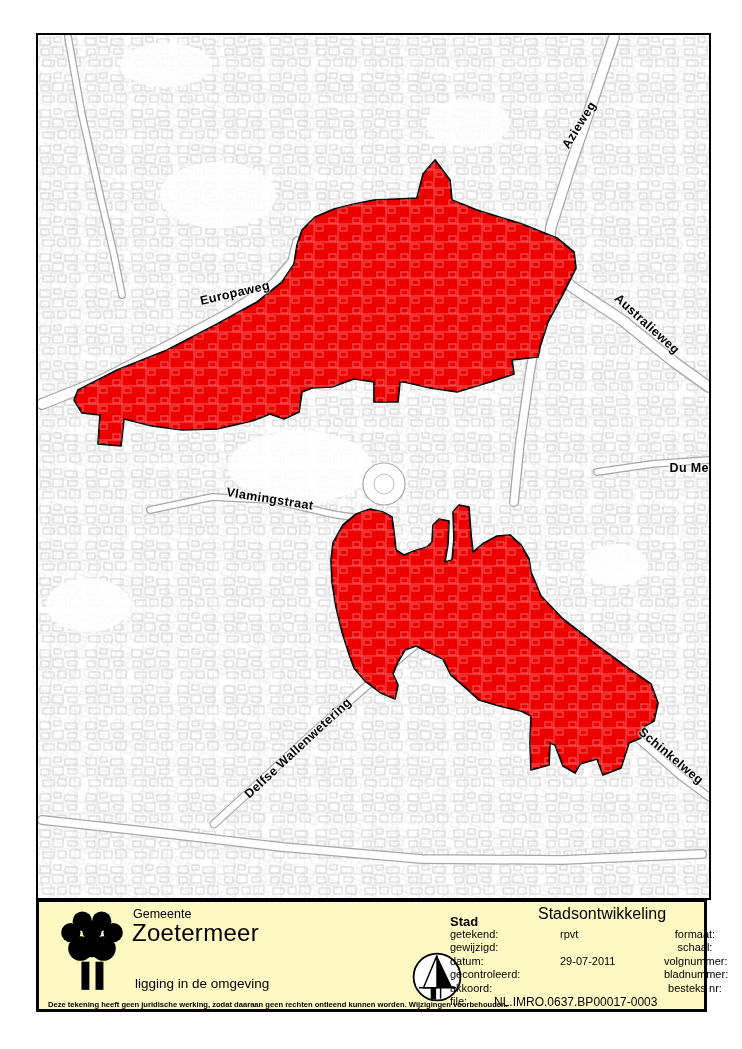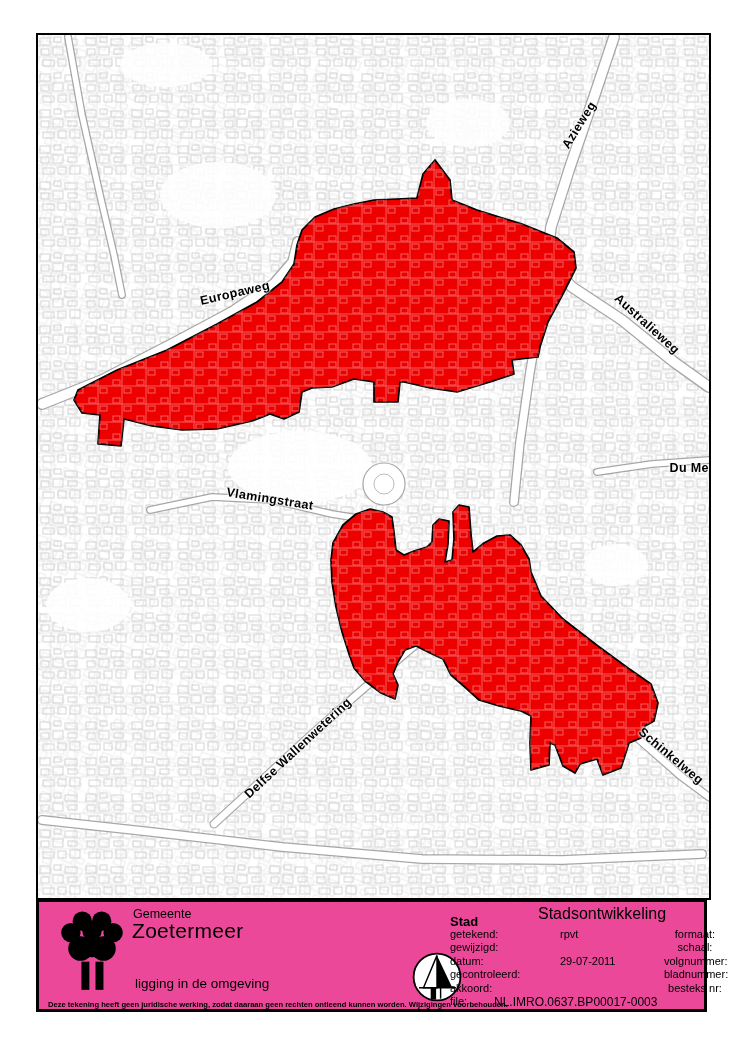--- a/index.html
+++ b/index.html
@@ -15,24 +15,24 @@
   
   .lbl-europaweg{left:197px;top:258px;transform:translate(-50%,-50%) rotate(-13deg);}
   .lbl-azieweg{left:541px;top:90px;transform:translate(-50%,-50%) rotate(-58deg);}
   .lbl-australieweg{left:609px;top:289px;transform:translate(-50%,-50%) rotate(42deg);}
   .lbl-vlamingstraat{left:232px;top:464px;transform:translate(-50%,-50%) rotate(9deg);}
   .lbl-dumeelaan{left:645px;top:433px;transform:translate(-50%,-50%);padding-left:31px;}
   .lbl-delfse{left:260px;top:713px;transform:translate(-50%,-50%) rotate(-43deg);}
   .lbl-schinkelweg{left:633px;top:721px;transform:translate(-50%,-50%) rotate(40deg);}
   
   .title-block{position:absolute;left:36px;top:899px;width:671px;height:113px;
-               border:3px solid #000;box-sizing:border-box;background:#ec4899;}
+               border:3px solid #000;box-sizing:border-box;background:#fef9c3;}
   .logo{position:absolute;left:16px;top:6px;width:74px;height:88px;}
   .t-gemeente{position:absolute;left:94px;top:5px;font-size:12.5px;}
-  .t-municipality{position:absolute;left:93px;top:17px;font-size:21px;letter-spacing:.3px;}
+  .t-municipality{position:absolute;left:93px;top:17px;font-size:24px;letter-spacing:.3px;}
   .t-plan{position:absolute;left:94px;top:49px;font-size:19px;}
   .t-sub{position:absolute;left:96px;top:74px;font-size:13.5px;}
   .compass{position:absolute;left:371px;top:48px;width:54px;height:54px;}
   .t-dept-left{position:absolute;left:411px;top:12px;font-size:13px;font-weight:bold;}
   .t-dept-right{position:absolute;left:499px;top:3px;font-size:16px;}
   .fields{position:absolute;left:411px;top:26px;font-size:11px;line-height:13.4px;}
   .frow{display:flex;gap:48px;}
   .frow .l1{width:62px;}
   .frow .v1{width:56px;}
   .frow .l2{width:62px;text-align:center;}

